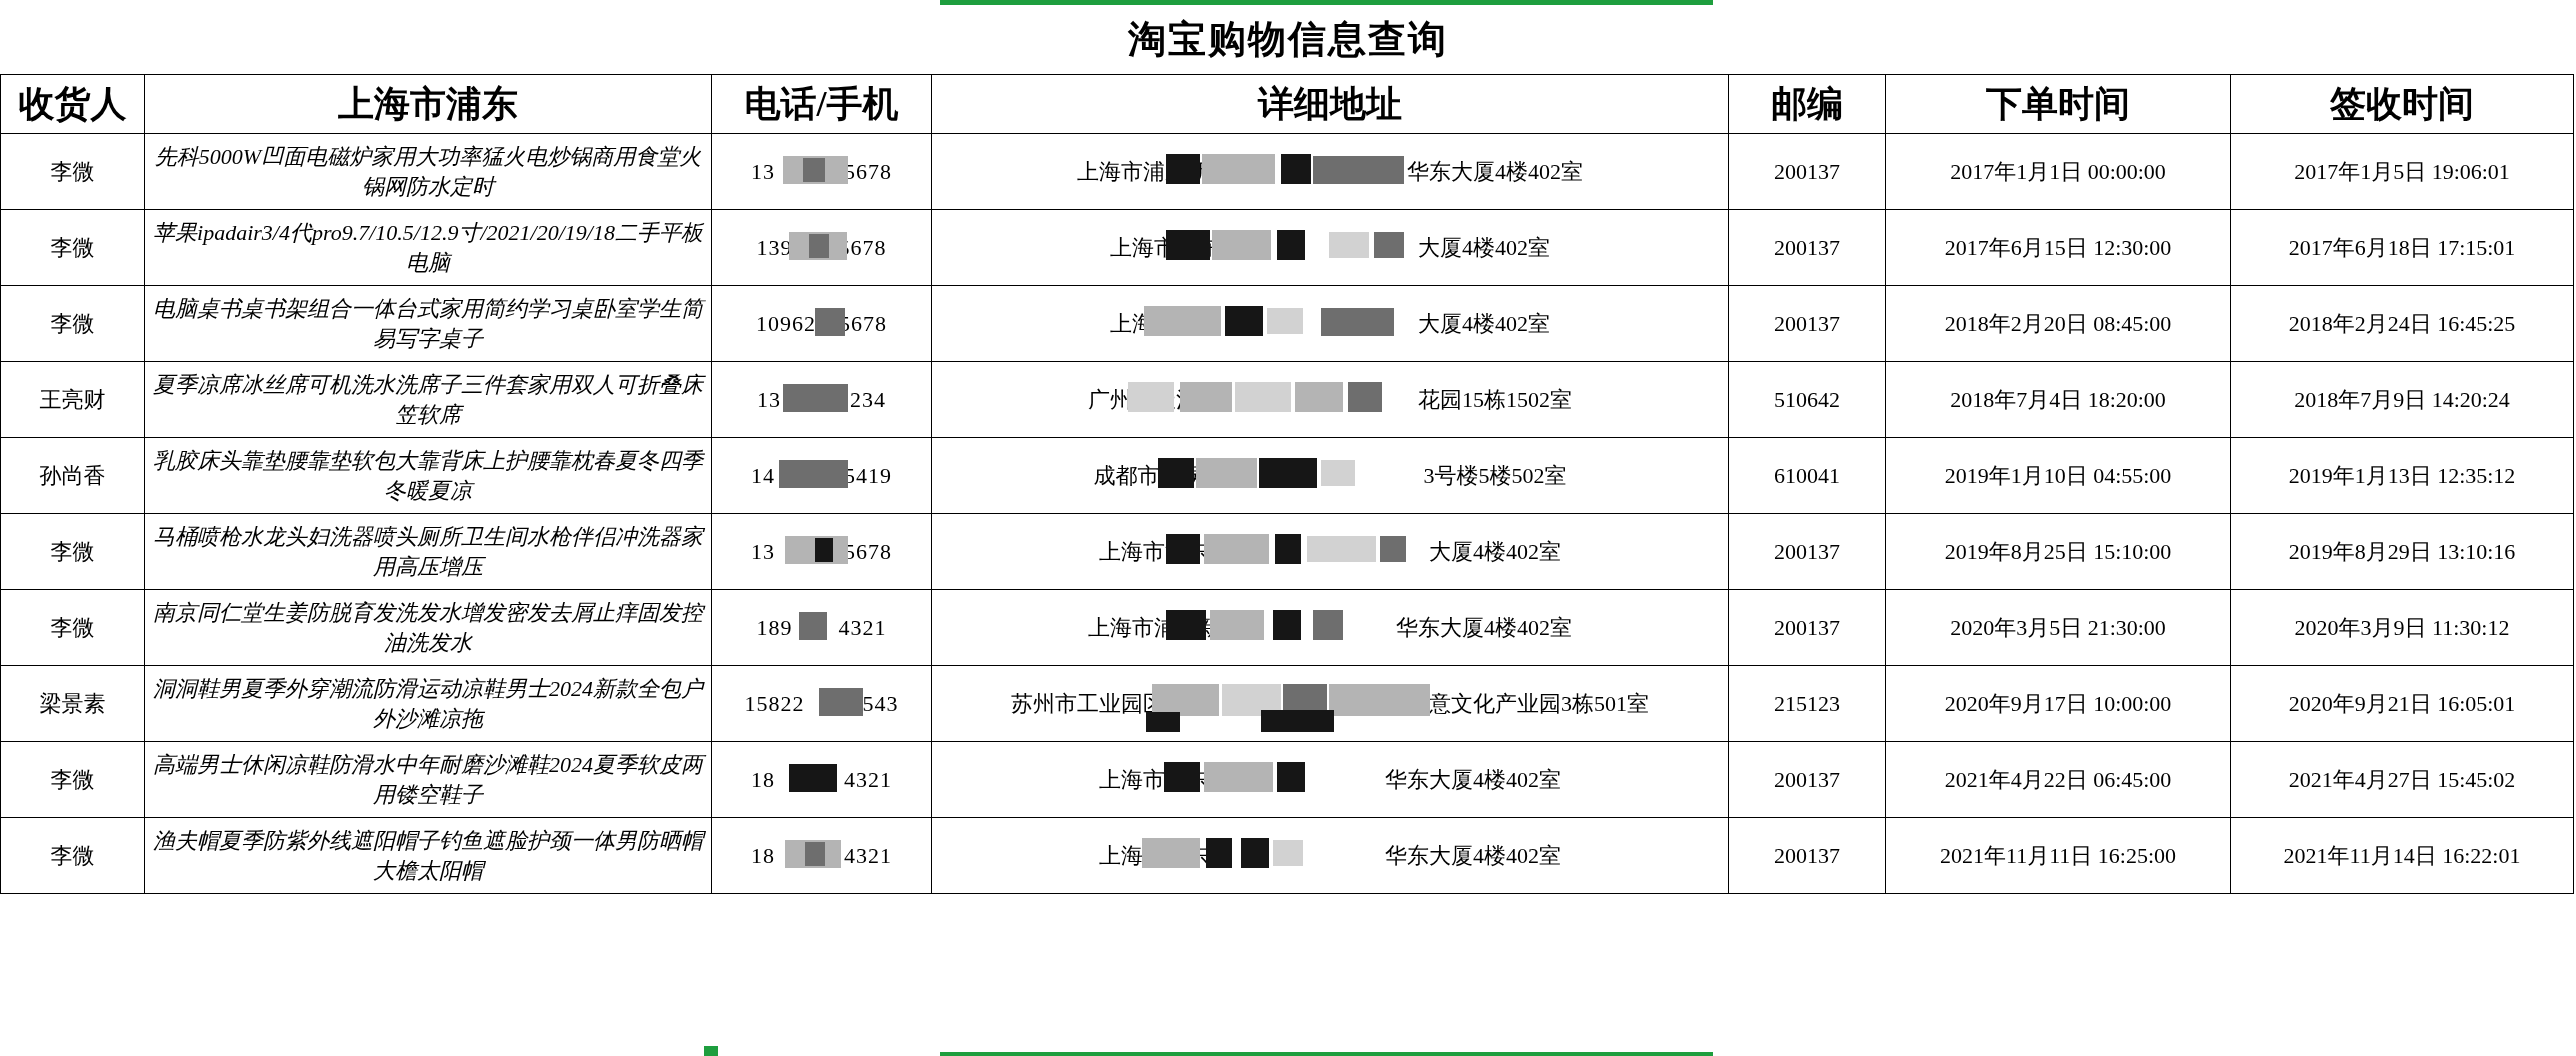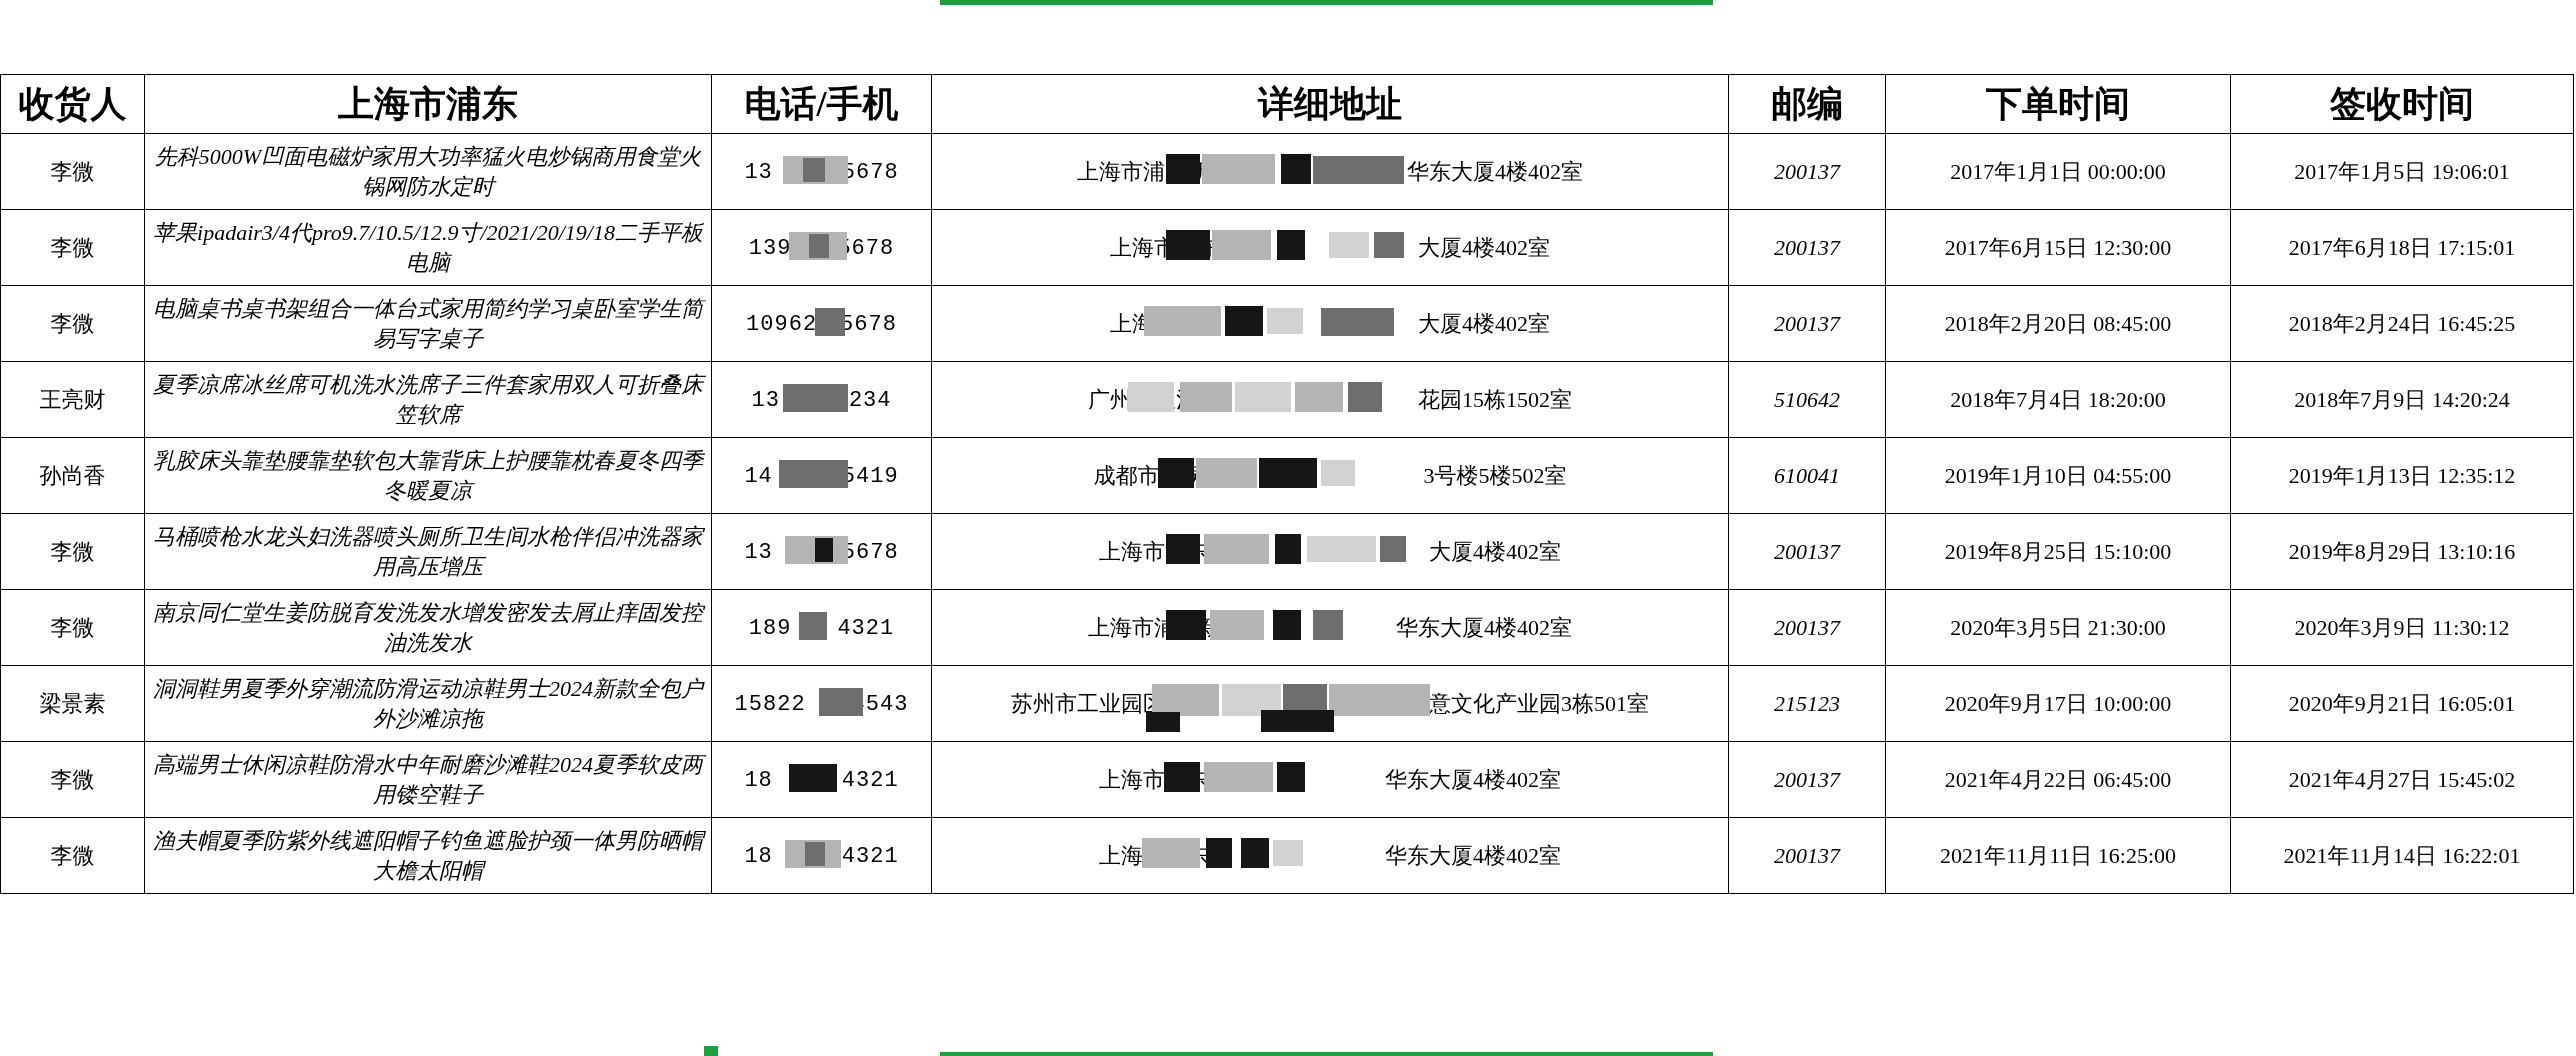--- a/index.html
+++ b/index.html
@@ -72,39 +72,38 @@
   td.name-cell { font-size: 23px; }
   td.product-cell {
     font-size: 22px;
     padding: 4px 8px;
     line-height: 1.35;
     text-align: center;
     font-style: italic;
   }
   td.phone-cell { font-size: 22px; position: relative; }
   td.addr-cell { font-size: 23px; position: relative; padding: 0 6px; }
-  td.zip-cell { font-size: 22px; font-style: italic; }
+  td.zip-cell { font-size: 22px; }
   td.date-cell { font-size: 21px; }
 
   
   .redact {
     position: absolute;
     display: inline-block;
     pointer-events: none;
   }
   .r-dark { background: #161616; }
   .r-mid  { background: #6e6e6e; }
   .r-light{ background: #b4b4b4; }
   .r-xlight{ background: #d2d2d2; }
 
   .phone-text {
     position: relative;
     z-index: 0;
     letter-spacing: 1px;
-    font-family: Liberation Mono, monospace;
   }
   .addr-text {
     position: relative;
     z-index: 0;
   }
 
   
   .bottom-rule {
     position: absolute;
     left: 940px;
@@ -122,20 +121,21 @@
     background: #1e9e3e;
   }
 </style>
 </head>
 <body>
 
 <div class="page">
 
   <div class="top-rule"></div>
 
+  <div class="title">淘宝购物信息查询</div>
 
   <div class="table-wrap">
     <table class="grid">
       <colgroup>
         <col style="width:144px">
         <col style="width:567px">
         <col style="width:220px">
         <col style="width:797px">
         <col style="width:157px">
         <col style="width:345px">

